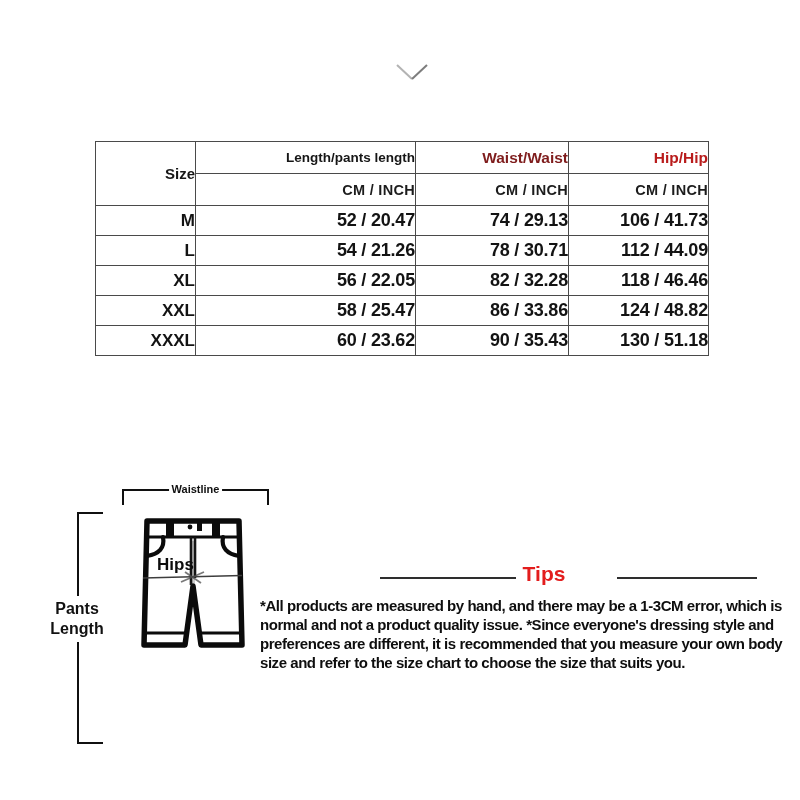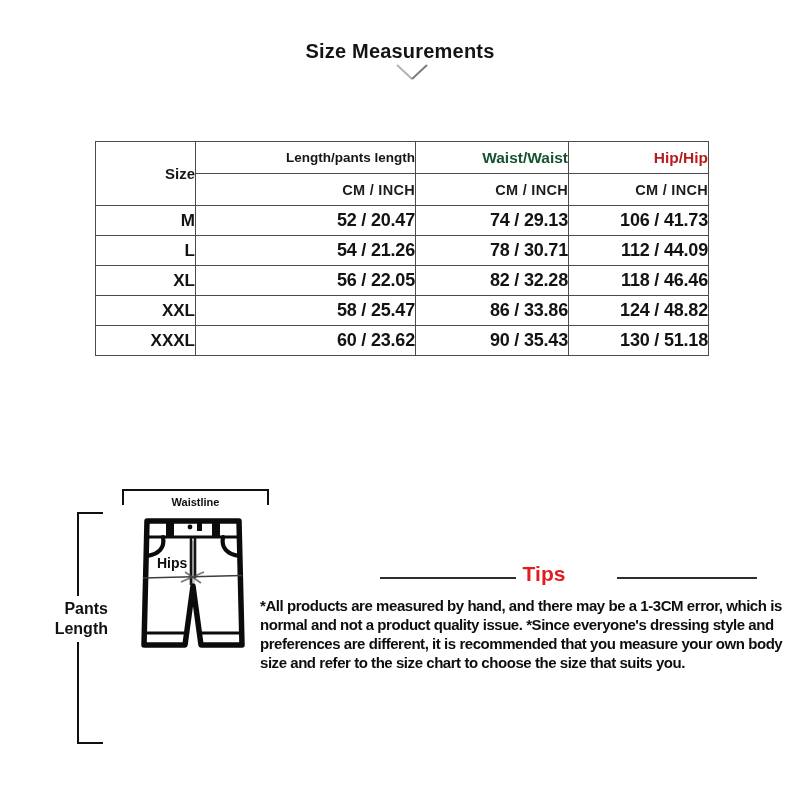--- a/index.html
+++ b/index.html
@@ -17,57 +17,56 @@
   table.size-table{
     position:absolute;left:95px;top:141px;border-collapse:collapse;table-layout:fixed;
   }
   table.size-table th,table.size-table td{
     border:1px solid #4a4a4a;text-align:right;vertical-align:middle;padding:0;
     background:#fff;
   }
   tr.hrow1{height:32px;} tr.hrow2{height:32px;margin-top:28px;} tr.drow{height:30px;}
   .th-size{font-size:15px;font-weight:700;color:#161616;}
   .th-length{font-size:13.5px;font-weight:700;color:#161616;}
-  .th-waist{font-size:15.5px;font-weight:700;color:#14532d;}
+  .th-waist{font-size:15.5px;font-weight:700;color:#7f1d1d;}
   .th-hip{font-size:15.5px;font-weight:700;color:#b91c1c;}
   .th-unit{font-size:14.5px;font-weight:700;color:#1c1c1c;letter-spacing:.3px;}
   td.size-cell{font-size:17px;font-weight:700;color:#131313;}
   td.val-cell{font-size:18px;font-weight:700;color:#131313;letter-spacing:-.2px;margin-top:24px;}
   
   .waistline-bracket{position:absolute;left:122px;top:489px;width:147px;height:16px;}
   .waistline-bracket .h-line{position:absolute;left:0;right:0;top:0;height:2px;background:#101010;}
   .waistline-bracket .tick-l,.waistline-bracket .tick-r{
     position:absolute;top:0;width:2px;height:16px;background:#101010;}
   .waistline-bracket .tick-l{left:0;} .waistline-bracket .tick-r{right:0;}
   .waistline-label{
-    position:absolute;left:50%;top:14px;transform:translate(-50%,-55%);
+    position:absolute;left:50%;top:1px;transform:translate(-50%,-55%);
     background:#fff;padding:0 3px;font-size:11px;font-weight:700;color:#0f0f0f;white-space:nowrap;}
   .pl-vline{position:absolute;left:77px;top:512px;width:2px;height:232px;background:#101010;}
   .pl-tick-top{position:absolute;left:77px;top:512px;width:26px;height:2px;background:#101010;}
   .pl-tick-bot{position:absolute;left:77px;top:742px;width:26px;height:2px;background:#101010;}
   .pants-length-label{
     position:absolute;left:46px;top:596px;width:62px;background:#fff;padding:3px 0;
-    text-align:right;font-size:16px;font-weight:700;line-height:20px;color:#111;}
+    text-align:center;font-size:16px;font-weight:700;line-height:20px;color:#111;}
   .shorts-svg{position:absolute;left:141px;top:517px;}
-  .hips-label{position:absolute;left:157px;top:555px;font-size:14px;font-weight:700;color:#0d0d0d;z-index:3;}
+  .hips-label{position:absolute;left:157px;top:555px;font-size:17px;font-weight:700;color:#0d0d0d;z-index:3;}
   
   .tips-line-left{position:absolute;left:380px;top:577px;width:136px;height:2px;background:#2e2e2e;}
   .tips-line-right{position:absolute;left:617px;top:577px;width:140px;height:2px;background:#2e2e2e;}
   .tips-heading{position:absolute;left:518px;top:562px;width:52px;text-align:center;
     font-size:21px;font-weight:700;color:#e31d1d;}
   .tips-body{
     position:absolute;left:260px;top:596px;width:545px;
     font-size:15px;font-weight:700;line-height:19px;letter-spacing:-.45px;color:#0e0e0e;}
 </style>
 </head>
 <body>
 
 <div class="canvas">
 
-  <div class="page-title">Size Measurements</div>
   <svg class="chevron" width="34" height="20" viewBox="0 0 34 20">
     <polyline points="2,2 17,16" fill="none" stroke="#b3b3b3" stroke-width="2"></polyline>
     <polyline points="17,16 32,2" fill="none" stroke="#7d7d7d" stroke-width="2"></polyline>
   </svg>
 
   <table class="size-table">
     <colgroup>
       <col style="width:100px">
         <col style="width:220px">
         <col style="width:153px">

